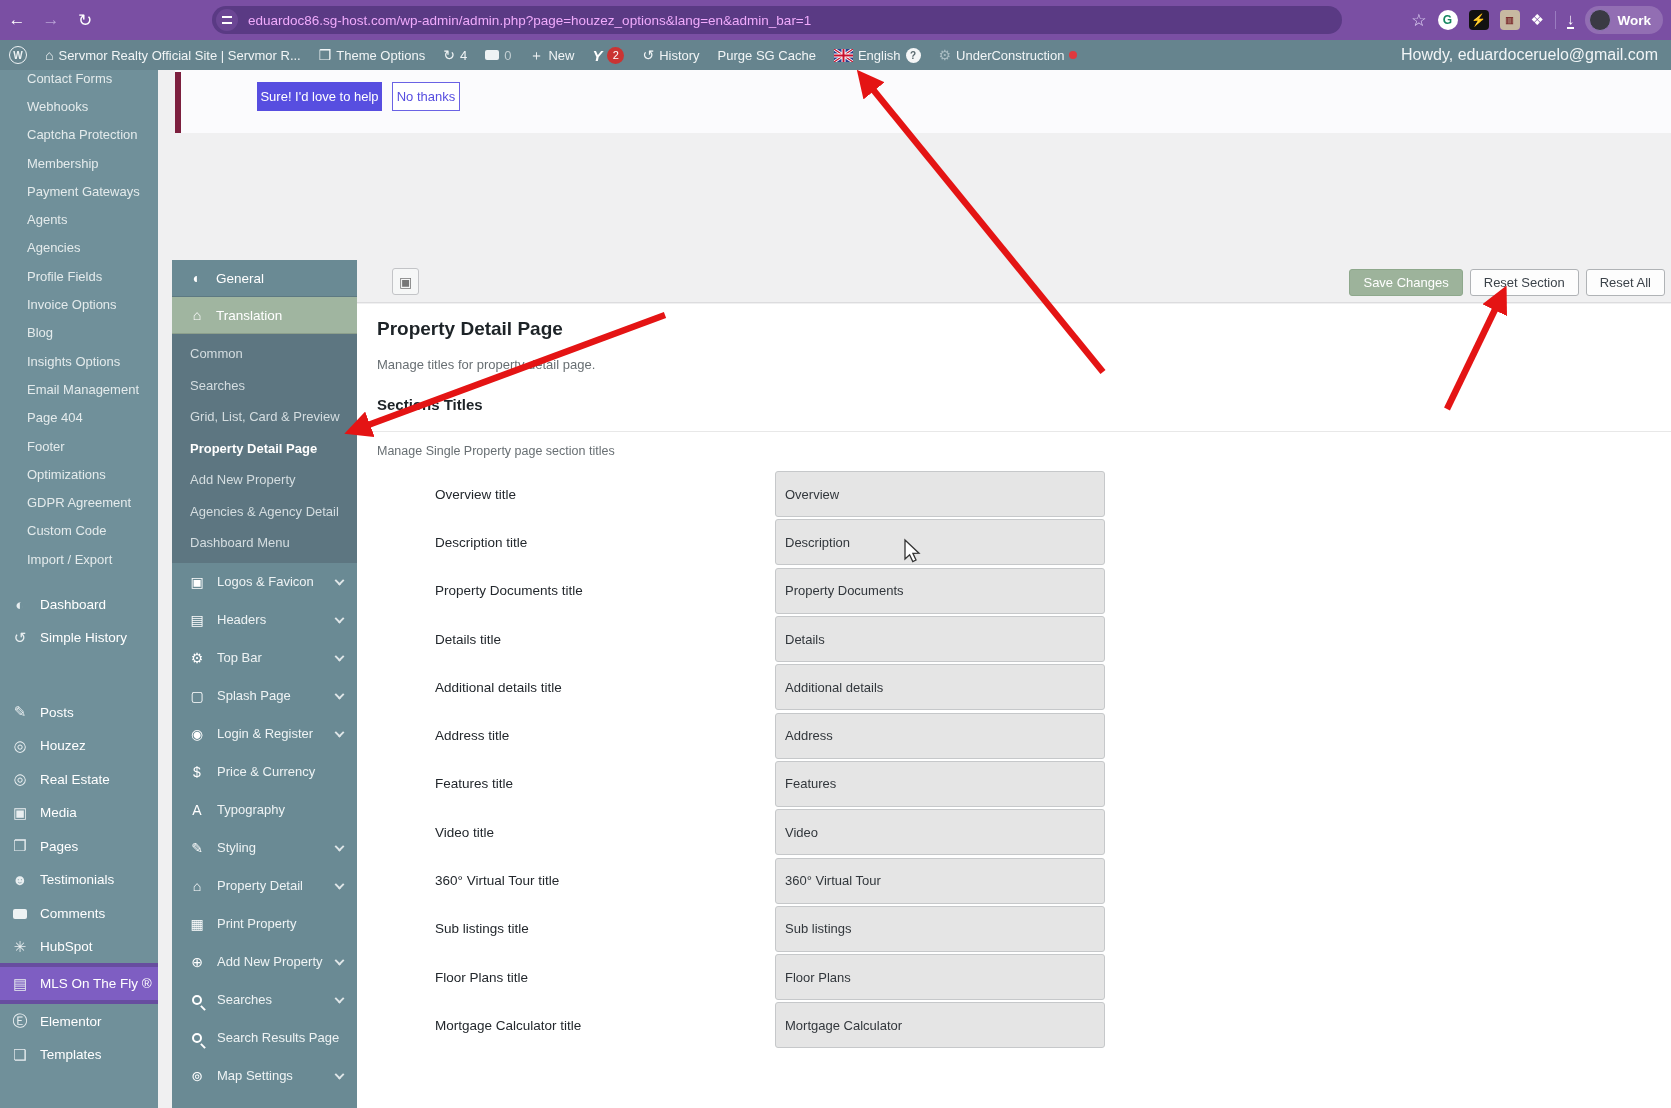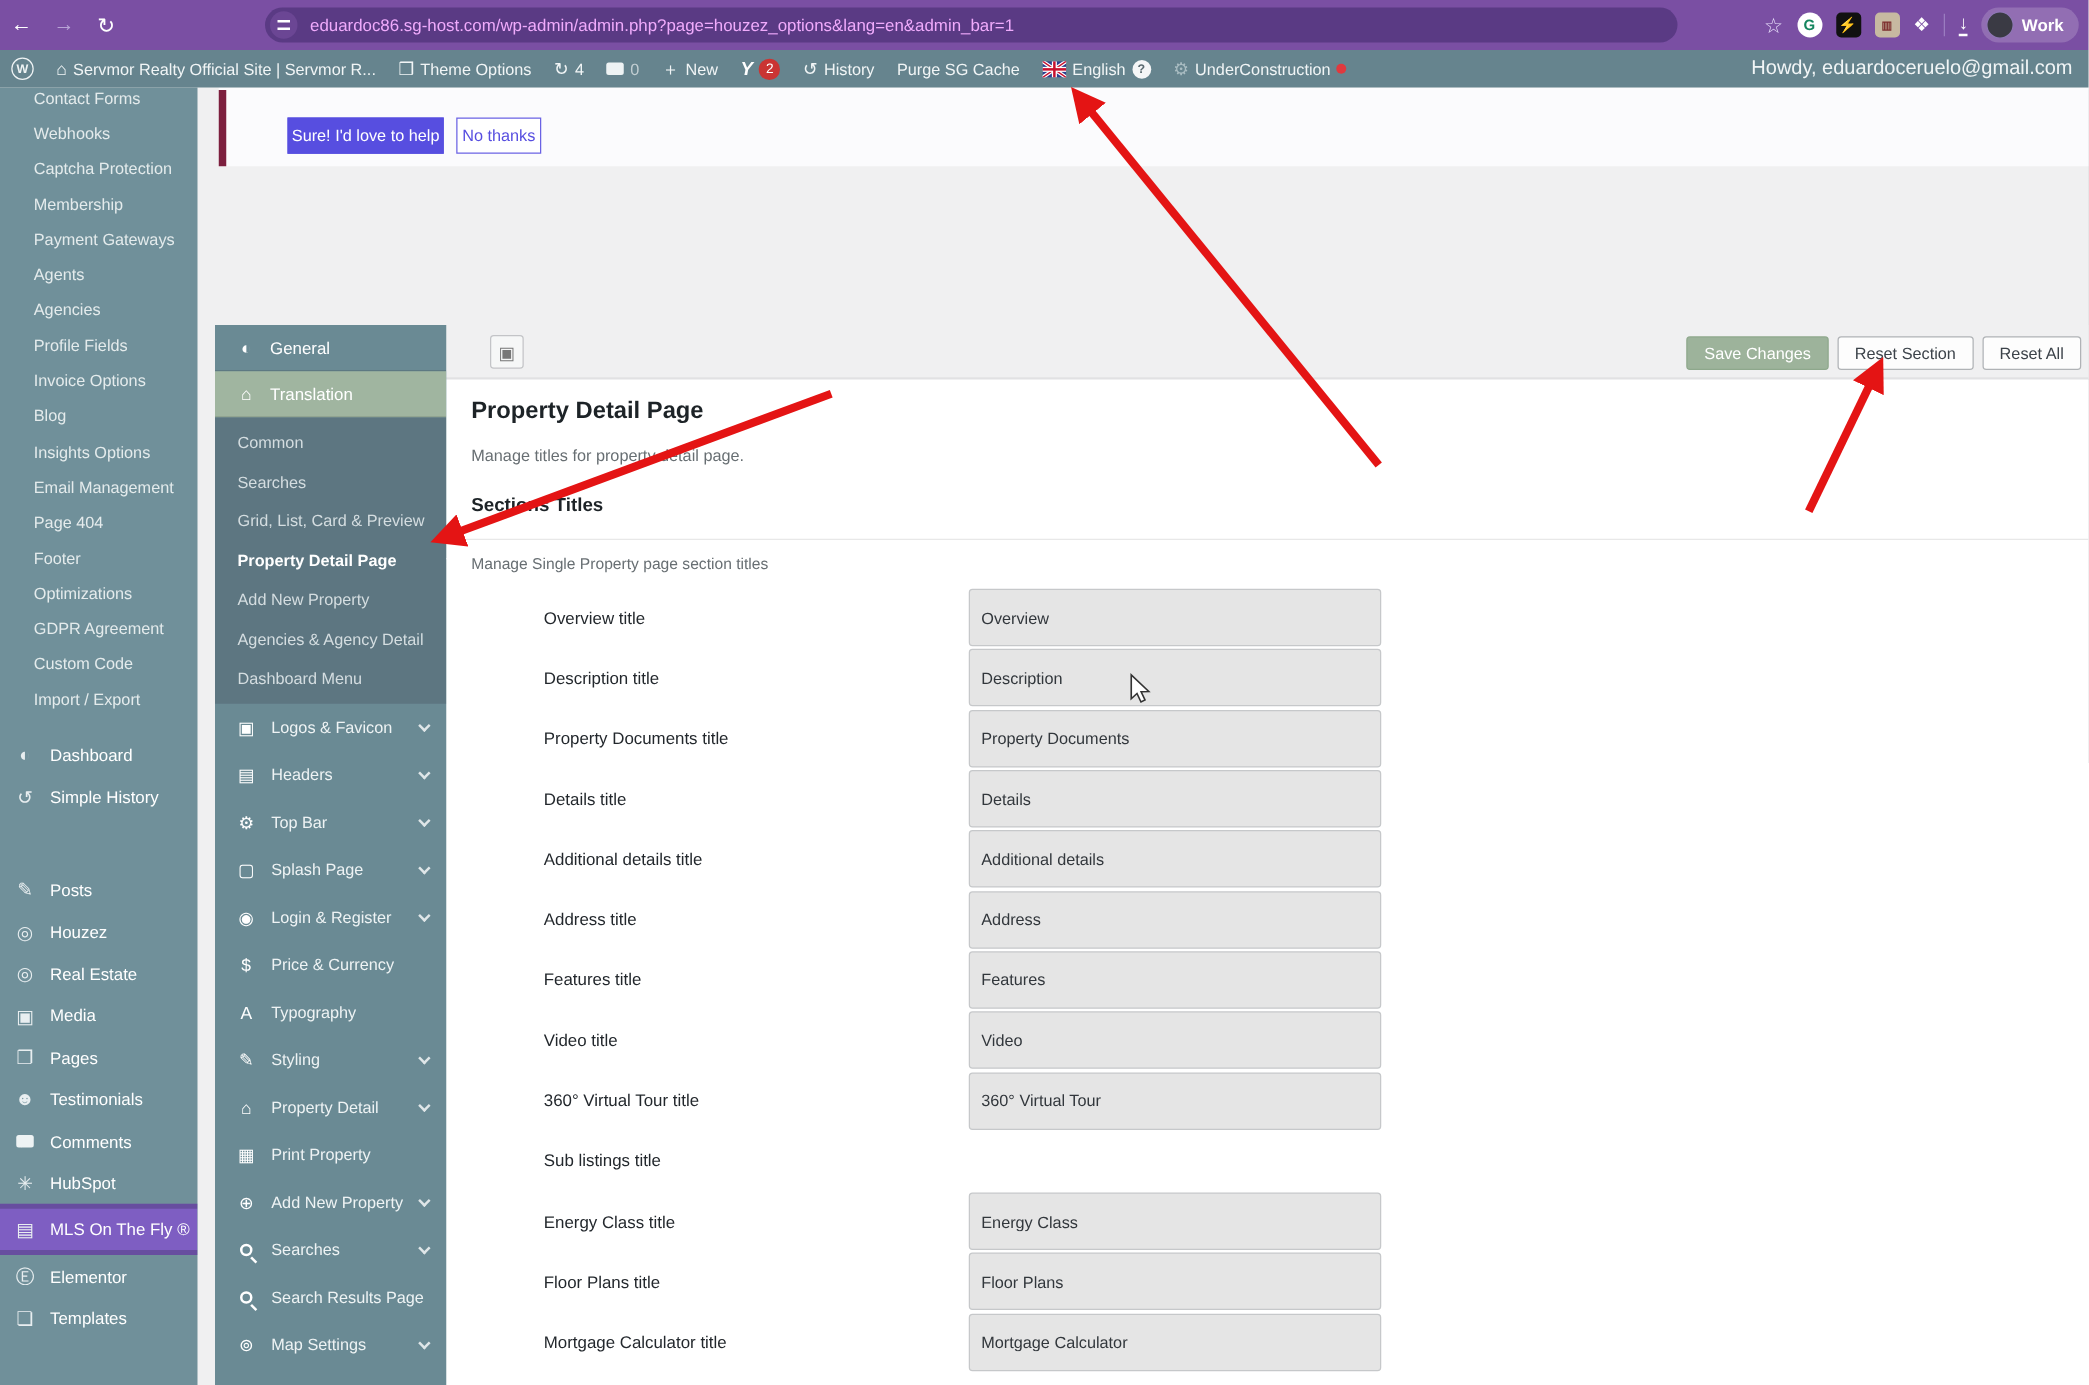--- a/index.html
+++ b/index.html
@@ -48,21 +48,21 @@
   .wp-sub-item{height:28.3px;display:flex;align-items:center;padding-left:27px;color:#e4ebec;font-size:13px;cursor:pointer;}
   .wp-menu{margin-top:14px;}
   .wp-menu-item{height:33.5px;display:flex;align-items:center;padding-left:10px;color:#fff;font-size:13.5px;gap:10px;cursor:pointer;position:relative;}
   .wp-menu-item .mi-ico{width:20px;text-align:center;font-size:15px;color:#e8eef0;}
   .wp-menu-item.gap{margin-top:41px;}
   .wp-menu-item.active{background:#7e5ec2;border-top:4px solid rgba(0,0,0,.18);border-bottom:4px solid rgba(0,0,0,.18);height:41px;}
 
   
   .notice{position:absolute;left:175px;top:70px;right:0;height:63px;background:#fbfbfd;z-index:5;}
   .notice-bar{position:absolute;left:0;top:2px;width:6px;height:61px;background:#7c1f3e;}
-  .notice-btn{position:absolute;top:24px;height:29px;border-radius:0;font-size:13px;display:flex;align-items:center;justify-content:center;cursor:pointer;}
+  .notice-btn{position:absolute;top:12px;height:29px;border-radius:0;font-size:13px;display:flex;align-items:center;justify-content:center;cursor:pointer;margin-left:27px;}
   .notice-accept{left:55px;width:125px;background:#574ee0;color:#fff;border:1px solid #574ee0;}
   .notice-decline{left:190px;width:68px;background:#fff;color:#574ee0;border:1px solid #6a62e4;}
 
   
   .band{position:absolute;left:172px;top:152px;right:0;height:103px;background:#75909b;border-bottom:5px solid #b5a68a;z-index:4;}
   .band-title{position:absolute;left:18px;top:38px;color:#fff;font-size:16.5px;font-weight:bold;}
   .band-ver{position:absolute;left:108px;top:43px;color:#d3dde0;font-size:11.5px;}
 
   
   .theme-sidebar{position:absolute;left:172px;top:260px;width:185px;height:848px;background:#6a8a94;overflow:hidden;z-index:6;}
@@ -414,24 +414,21 @@
         <div class="f-row">
           <div class="f-label">Video title</div>
           <input class="f-input" type="text" value="Video" style="">
         </div>
         <div class="f-row">
           <div class="f-label">360° Virtual Tour title</div>
           <input class="f-input" type="text" value="360° Virtual Tour" style="">
         </div>
         <div class="f-row">
           <div class="f-label">Sub listings title</div>
-        </div>
-        <div class="f-row">
-          <div class="f-label">Energy Class title</div>
-          <input class="f-input" type="text" value="Energy Class" style="">
+          <input class="f-input" type="text" value="Sub listings" style="">
         </div>
         <div class="f-row">
           <div class="f-label">Floor Plans title</div>
           <input class="f-input" type="text" value="Floor Plans" style="">
         </div>
         <div class="f-row">
           <div class="f-label">Mortgage Calculator title</div>
           <input class="f-input" type="text" value="Mortgage Calculator" style="">
         </div>
       </div>

